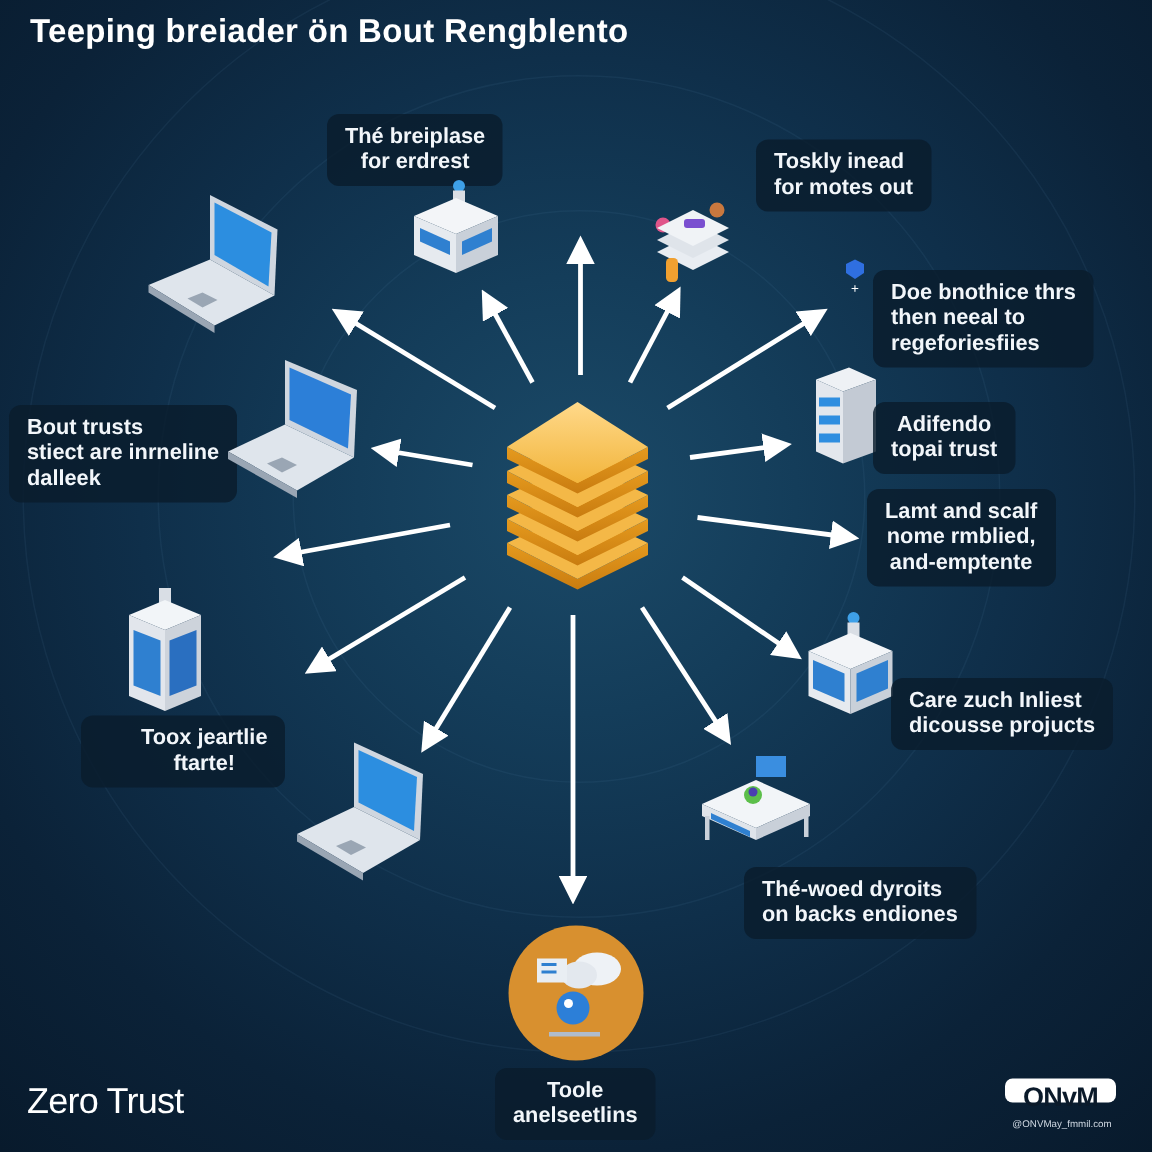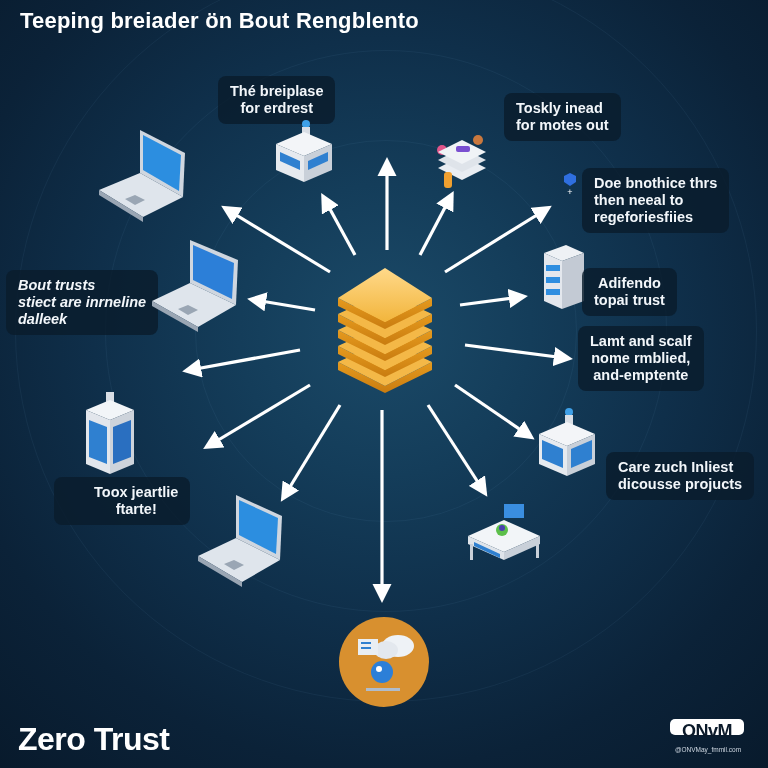--- a/index.html
+++ b/index.html
@@ -7,21 +7,21 @@
   .canvas{position:relative;width:768px;height:768px;
     background:radial-gradient(circle at 385px 330px,#1b4a68 0%,#143d5a 25%,#0f2f4a 50%,#0b2238 75%,#081a2c 100%);
     overflow:hidden;}
   .ring{position:absolute;border-radius:50%;border:1px solid rgba(120,170,210,0.08);}
   .title{position:absolute;left:20px;top:8px;color:#fff;font-weight:bold;font-size:22px;letter-spacing:0.2px;}
   .label{position:absolute;background:rgba(10,28,44,0.82);color:#f2f6fa;font-size:14.5px;font-weight:bold;
     line-height:17px;padding:7px 12px;border-radius:8px;}
   .label.center{text-align:center;}
   .arrows{position:absolute;left:0;top:0;}
   .icon{position:absolute;}
-  .brand{position:absolute;left:18px;top:721px;color:#fff;font-size:32px;font-weight:bold;letter-spacing:-0.5px;}
+  .brand{position:absolute;left:18px;top:721px;color:#fff;font-size:24px;font-weight:normal;letter-spacing:-0.5px;}
   .logo{position:absolute;left:670px;top:719px;width:74px;height:16px;background:#fff;border-radius:5px;
     color:#0b1a2a;font-weight:bold;font-size:18px;text-align:center;line-height:24px;letter-spacing:-0.5px;}
   .logo-sub{position:absolute;left:668px;top:746px;color:#cfd8e2;font-size:6.5px;width:80px;text-align:center;}
 </style>
 </head>
 <body>
 
 <div class="canvas">
   <div class="ring" style="left:195px;top:140px;width:380px;height:380px;"></div>
   <div class="ring" style="left:105px;top:50px;width:560px;height:560px;"></div>
@@ -111,27 +111,27 @@
     <path d="M6,32 L30,20 L54,32 L30,44 z" fill="#dfe4ea"></path>
     <path d="M6,24 L30,12 L54,24 L30,36 z" fill="#f0f3f6"></path>
     <rect x="24" y="18" width="14" height="6" rx="2" fill="#7a4fd0"></rect>
     <rect x="12" y="44" width="8" height="16" rx="3" fill="#f0a030"></rect>
   </svg>
 
   <svg class="icon" style="left:562px;top:172px;" width="16" height="26">
     <path d="M8,1 L14,4 L14,10 L8,14 L2,10 L2,4 z" fill="#2f6fe0"></path>
     <text x="8" y="23" fill="#fff" font-size="9" text-anchor="middle" font-family="Liberation Sans, sans-serif">+</text>
   </svg>
-  <div class="label" style="left:582px;top:168px;">
+  <div class="label" style="left:582px;top:180px;">
     <div>Doe bnothice thrs</div>
     <div>then neeal to</div>
     <div>regeforiesfiies</div>
   </div>
 
-  <div class="label" style="left:6px;top:270px;font-style:italic;">
+  <div class="label" style="left:6px;top:270px;">
     <div>Bout trusts</div>
     <div>stiect are inrneline</div>
     <div>dalleek</div>
   </div>
   <svg class="icon" style="left:150px;top:235px;" width="95" height="100">
     <path d="M40,5 L88,25 L86,70 L40,48 z" fill="#cfd6df"></path>
     <path d="M43,10 L84,28 L82,64 L43,45 z" fill="#2c7fd8"></path>
     <path d="M2,66 L40,48 L86,70 L48,92 z" fill="#dfe5ec"></path>
     <path d="M2,66 L48,92 L48,97 L2,71 z" fill="#9aa6b4"></path>
     <path d="M28,74 L38,70 L48,75 L38,80 z" fill="#9aa6b4"></path>
@@ -171,21 +171,21 @@
 
   <svg class="icon" style="left:535px;top:406px;" width="64" height="72">
     <circle cx="34" cy="6" r="4" fill="#3ea0e8"></circle>
     <rect x="30" y="9" width="8" height="16" fill="#d9dee5"></rect>
     <path d="M4,28 L32,16 L60,28 L32,40 z" fill="#f3f5f8"></path>
     <path d="M4,28 L32,40 L32,70 L4,58 z" fill="#e6eaef"></path>
     <path d="M32,40 L60,28 L60,58 L32,70 z" fill="#c9d0d9"></path>
     <path d="M7,34 L28,43 L28,62 L7,53 z" fill="#2f80d0"></path>
     <path d="M36,43 L57,34 L57,53 L36,62 z" fill="#2f80d0"></path>
   </svg>
-  <div class="label" style="left:594px;top:452px;margin-left:12px;">
+  <div class="label" style="left:594px;top:452px;">
     <div>Care zuch Inliest</div>
     <div>dicousse projucts</div>
   </div>
 
   <svg class="icon" style="left:196px;top:490px;" width="96" height="100">
     <path d="M40,5 L86,26 L84,70 L40,48 z" fill="#cfd6df"></path>
     <path d="M43,10 L82,28 L80,64 L43,45 z" fill="#2c8ee0"></path>
     <path d="M2,66 L40,48 L84,70 L46,92 z" fill="#dfe5ec"></path>
     <path d="M2,66 L46,92 L46,97 L2,71 z" fill="#9aa6b4"></path>
     <path d="M28,74 L38,70 L48,75 L38,80 z" fill="#9aa6b4"></path>
@@ -195,29 +195,37 @@
     <rect x="44" y="2" width="20" height="14" fill="#3a8ee0"></rect>
     <path d="M8,34 L44,18 L80,34 L44,50 z" fill="#f2f5f8"></path>
     <path d="M8,34 L44,50 L44,58 L8,42 z" fill="#dfe4ea"></path>
     <path d="M44,50 L80,34 L80,42 L44,58 z" fill="#c9d0d9"></path>
     <path d="M14,40 L40,52 L40,56 L14,44 z" fill="#2f80d0"></path>
     <circle cx="42" cy="28" r="6" fill="#5cbf4a"></circle>
     <circle cx="42" cy="26" r="3" fill="#4a3fb0"></circle>
     <rect x="10" y="42" width="3" height="16" fill="#c9d0d9"></rect>
     <rect x="76" y="40" width="3" height="16" fill="#c9d0d9"></rect>
   </svg>
+  <div class="label" style="left:496px;top:578px;">
+    <div>Thé-woed dyroits</div>
+    <div>on backs endiones</div>
+  </div>
 
   <svg class="icon" style="left:338px;top:616px;" width="92" height="92">
     <circle cx="46" cy="46" r="45" fill="#d8902f"></circle>
     <ellipse cx="60" cy="30" rx="16" ry="11" fill="#eef2f6"></ellipse>
     <ellipse cx="48" cy="34" rx="12" ry="9" fill="#e3e8ee"></ellipse>
     <rect x="20" y="23" width="20" height="16" fill="#e9eef3"></rect>
     <rect x="23" y="26" width="10" height="2" fill="#2f80d0"></rect>
     <rect x="23" y="31" width="10" height="2" fill="#2f80d0"></rect>
     <circle cx="44" cy="56" r="11" fill="#2c7fd8"></circle>
     <circle cx="41" cy="53" r="3" fill="#ffffff"></circle>
     <rect x="28" y="72" width="34" height="3" fill="#b0bccb"></rect>
   </svg>
+  <div class="label center" style="left:330px;top:712px;">
+    <div>Toole</div>
+    <div>anelseetlins</div>
+  </div>
 
   <div class="brand">Zero Trust</div>
   <div class="logo">ONvM</div>
   <div class="logo-sub">@ONVMay_fmmil.com</div>
 </div>
 
 </body></html>

